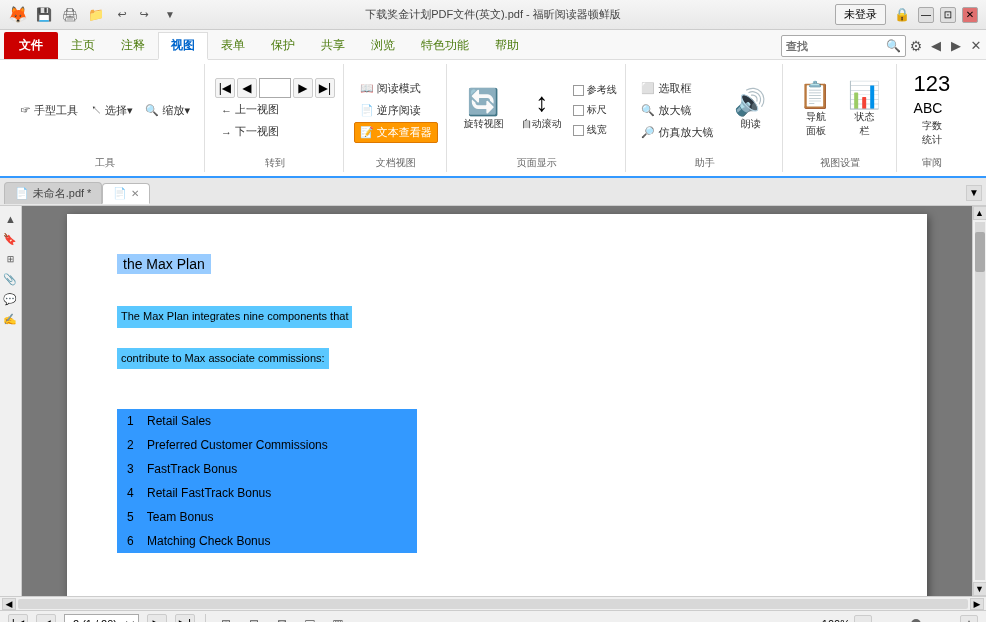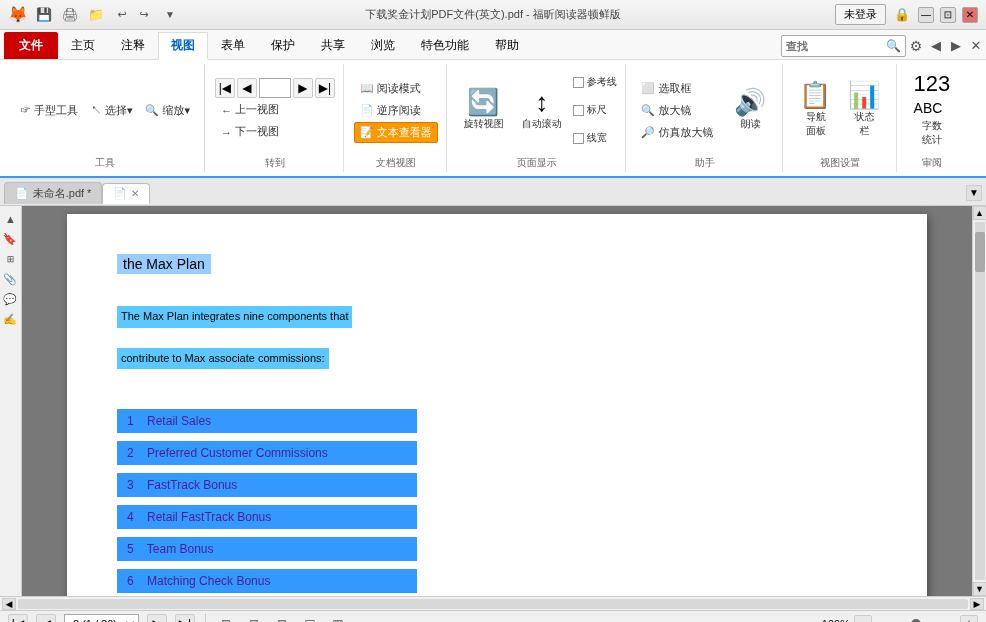--- a/index.html
+++ b/index.html
@@ -24,21 +24,21 @@
 
     
     .ribbon { background: #fff; border-bottom: 2px solid #3399ff; }
     .ribbon-tabs { display: flex; background: #f8f8f8; border-bottom: 1px solid #ddd; padding-top: 2px; padding-left: 4px; }
     .ribbon-tab {
       padding: 4px 12px;
       font-size: 12px;
       cursor: pointer;
       border: 1px solid transparent;
       border-bottom: none;
-      color: #000000;
+      color: #4d7c0f;
       background: transparent;
     }
     .ribbon-tab.active {
       background: #fff;
       border-color: #ddd;
       border-bottom: 2px solid #fff;
       margin-bottom: -1px;
       color: #0066cc;
       font-weight: bold;
     }
@@ -186,23 +186,22 @@
       background: #5bc8ff;
       display: inline-block;
       padding: 2px 4px;
       font-size: 11px;
       color: #000;
       margin-bottom: 20px;
       line-height: 1.6;
     }
     .pdf-list-item {
       background: #3399ff;
-      color: #4c1d95;
+      color: #000000;
       padding: 5px 10px;
-      margin-bottom: 8px;
       font-size: 12px;
       width: 300px;
     }
     .pdf-list-item span.num { margin-right: 10px; }
 
     
     .bottom-scrollbar {
       height: 14px;
       background: #f0f0f0;
       border-top: 1px solid #ccc;
@@ -348,21 +347,21 @@
             <div class="rb-large-icon">🔄</div>
             <div class="rb-large-label">旋转视图</div>
           </div>
         </div>
         <div style="display:flex;flex-direction:column;gap:2px;">
           <div class="rb-large-btn">
             <div class="rb-large-icon">↕</div>
             <div class="rb-large-label">自动滚动</div>
           </div>
         </div>
-        <div style="display:flex;flex-direction:column;gap:14px;font-size:10px;">
+        <div style="display:flex;flex-direction:column;gap:6px;font-size:10px;">
           <div class="checkbox-item">
             <span class="cb-box"></span>参考线
           </div>
           <div class="checkbox-item">
             <span class="cb-box"></span>标尺
           </div>
           <div class="checkbox-item">
             <span class="cb-box"></span>线宽
           </div>
         </div>

